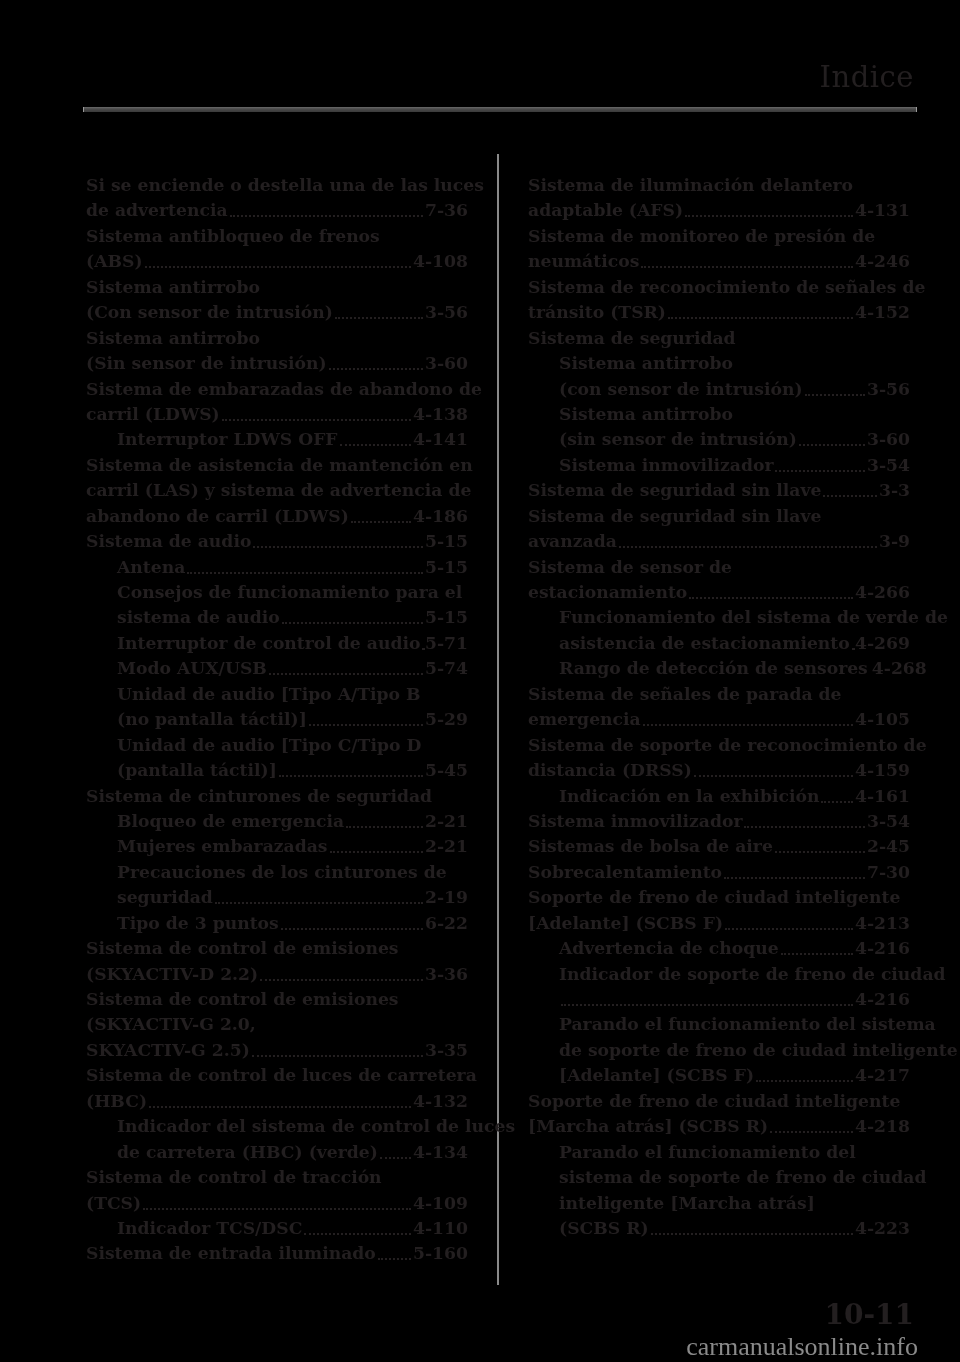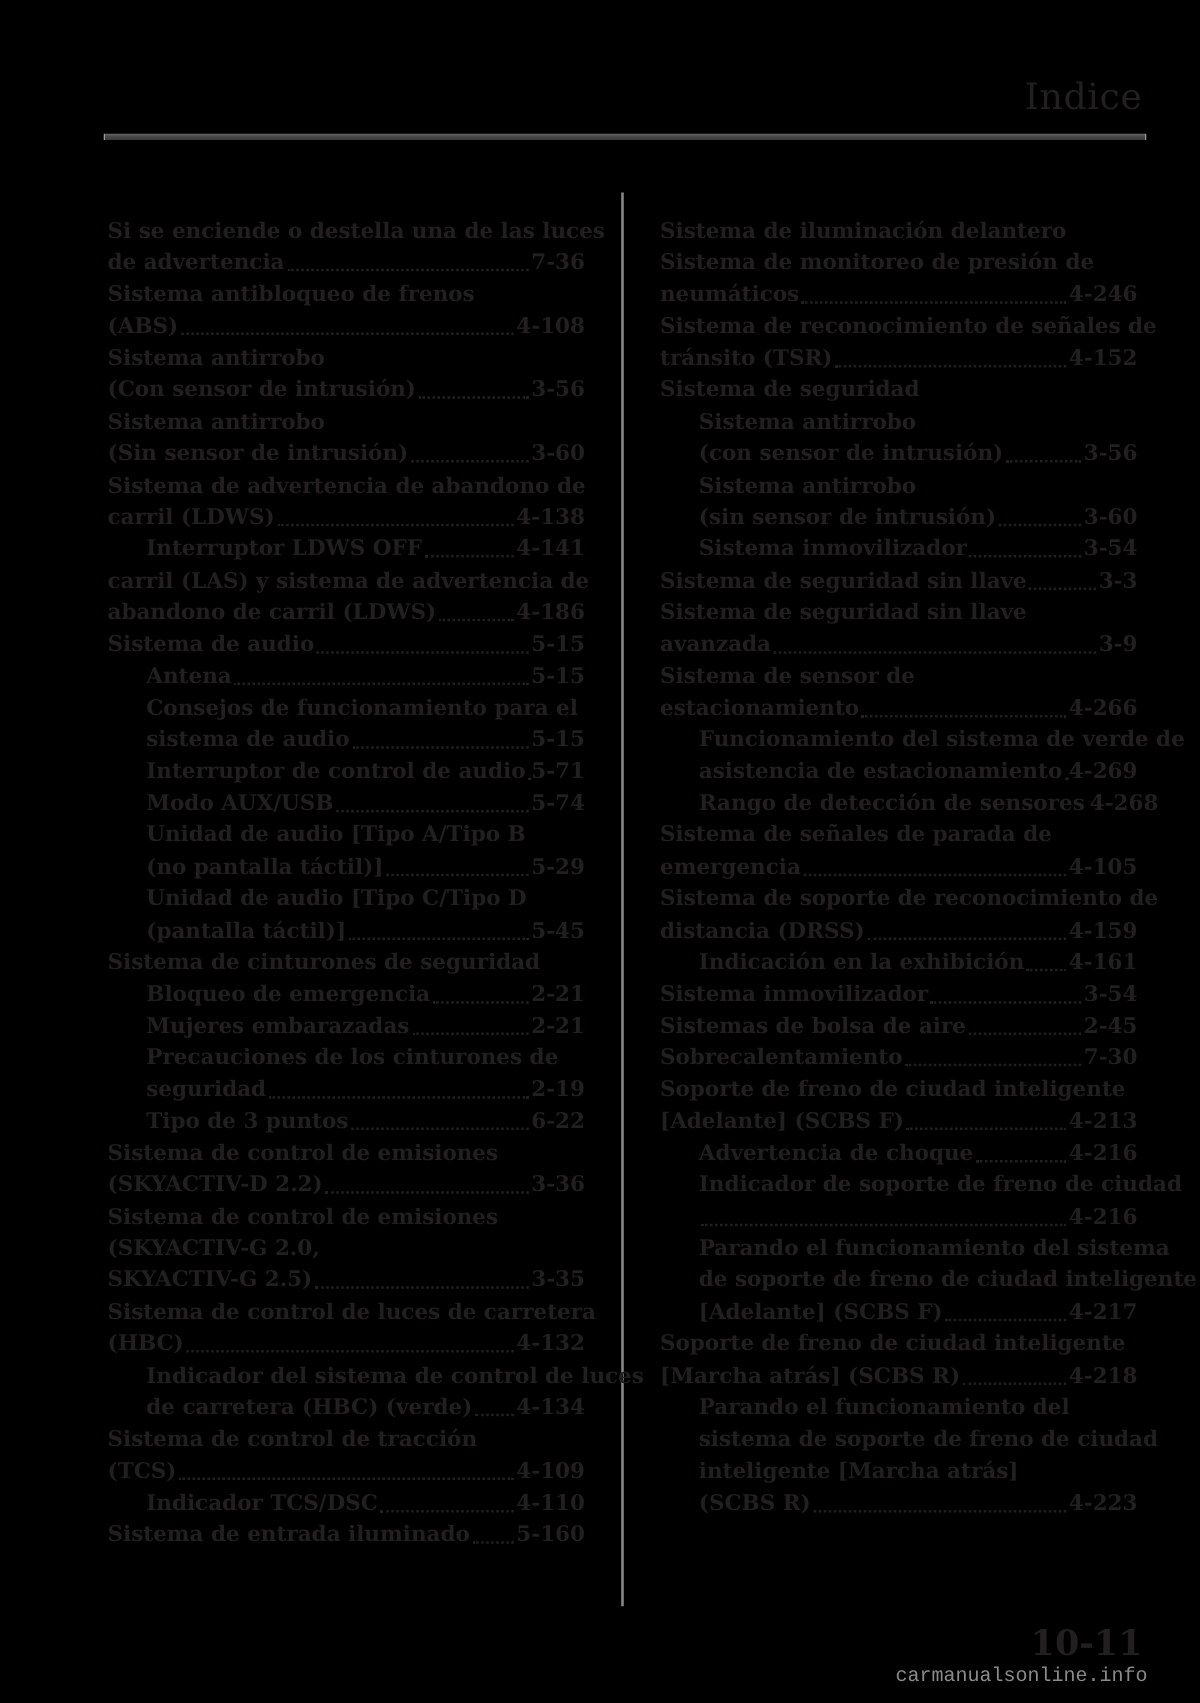--- a/index.html
+++ b/index.html
@@ -34,22 +34,22 @@
   .line .dots {
     flex:1 1 auto; overflow:hidden; margin:0 2px;
     border-bottom:2px dotted #231f20; height:17px;
   }
   .line .pg { flex:0 0 auto; }
   .page-number {
     position:absolute; right:46px; top:1298px; font-size:28px; font-weight:bold; color:#231f20;margin-left:42px;
   }
   .watermark {
     position:absolute; right:42px; top:1332px;
-    font-family:Liberation Mono, monospace;
-    font-size:16px; color:#8a8a8a;
+    font-family:Liberation Serif, serif;
+    font-size:26px; color:#8a8a8a;
   }
 </style>
 </head>
 <body>
 
 <div class="header-title">Indice</div>
 <div class="header-rule"></div>
 <div class="divider"></div>
 
 <div class="col left" id="col-left">
@@ -79,31 +79,34 @@
     </div>
     <div class="line">
       <span class="txt">Sistema antirrobo</span>
     </div>
     <div class="line">
       <span class="txt">(Sin sensor de intrusión)</span>
       <span class="dots"></span>
       <span class="pg">3-60</span>
     </div>
     <div class="line">
-      <span class="txt">Sistema de advertencia de abandono de</span>
+      <span class="txt">Sistema de embarazadas de abandono de</span>
     </div>
     <div class="line">
       <span class="txt">carril (LDWS)</span>
       <span class="dots"></span>
       <span class="pg">4-138</span>
     </div>
     <div class="line sub">
       <span class="txt">Interruptor LDWS OFF</span>
       <span class="dots"></span>
       <span class="pg">4-141</span>
+    </div>
+    <div class="line">
+      <span class="txt">Sistema de asistencia de mantención en</span>
     </div>
     <div class="line">
       <span class="txt">carril (LAS) y sistema de advertencia de</span>
     </div>
     <div class="line">
       <span class="txt">abandono de carril (LDWS)</span>
       <span class="dots"></span>
       <span class="pg">4-186</span>
     </div>
     <div class="line">
@@ -226,20 +229,25 @@
     </div>
     <div class="line">
       <span class="txt">Sistema de entrada iluminado</span>
       <span class="dots"></span>
       <span class="pg">5-160</span>
     </div>
   </div>
 <div class="col right" id="col-right">
     <div class="line">
       <span class="txt">Sistema de iluminación delantero</span>
+    </div>
+    <div class="line">
+      <span class="txt">adaptable (AFS)</span>
+      <span class="dots"></span>
+      <span class="pg">4-131</span>
     </div>
     <div class="line">
       <span class="txt">Sistema de monitoreo de presión de</span>
     </div>
     <div class="line">
       <span class="txt">neumáticos</span>
       <span class="dots"></span>
       <span class="pg">4-246</span>
     </div>
     <div class="line">

